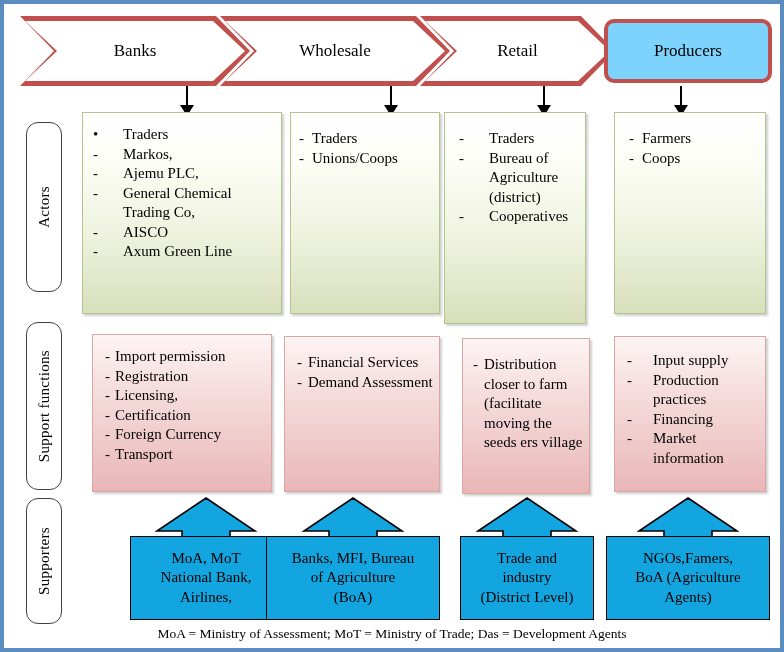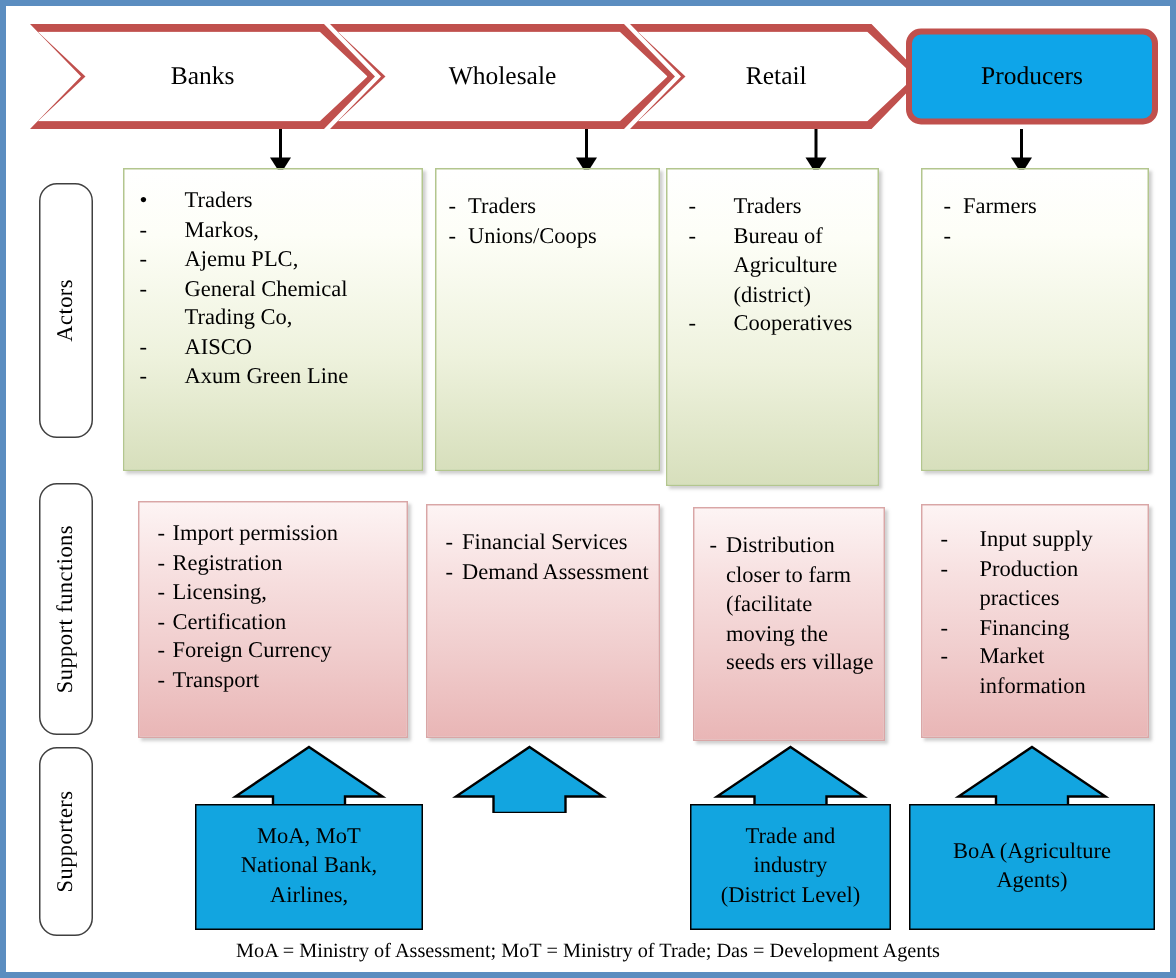--- a/index.html
+++ b/index.html
@@ -30,21 +30,21 @@
   }
   .chev .cv-inner{
     position:absolute;left:5px;top:5px;width:calc(100% - 10px);height:calc(100% - 10px);
     background:#ffffff;
     -webkit-clip-path:polygon(0 0, calc(100% - 32px) 0, 100% 50%, calc(100% - 32px) 100%, 0 100%, 32px 50%);
     clip-path:polygon(0 0, calc(100% - 32px) 0, 100% 50%, calc(100% - 32px) 100%, 0 100%, 32px 50%);
   }
   .chev .cv-label{position:relative;z-index:3;font-size:17px;}
   .rrect{
     position:absolute;top:3px;height:64px;
-    border:4px solid #c0504d;border-radius:10px;background:#0ea5e9;
+    border:4px solid #c0504d;border-radius:10px;background:#7dd3fc;
     display:flex;align-items:center;justify-content:center;
     box-sizing:border-box;
   }
   .rrect .cv-label{font-size:17px;}
 
   
   .darrow{position:absolute;width:14px;}
   .darrow .stem{position:absolute;left:6px;top:0;width:2px;background:#000;}
   .darrow .head{
     position:absolute;left:0;width:0;height:0;
@@ -231,20 +231,21 @@
   </div>
 
   <div class="box green pad-d" style="left:610px;top:108px;width:152px;height:202px;">
     <ul>
       <li>
           <span class="mk">-</span>
           <span class="tx">Farmers</span>
         </li>
       <li>
           <span class="mk">-</span>
+          <span class="tx">Coops</span>
         </li>
     </ul>
   </div>
 
   <div class="box pink pad-e" style="left:88px;top:330px;width:180px;height:158px;">
     <ul>
       <li>
           <span class="mk">-</span>
           <span class="tx">Import permission</span>
         </li>
@@ -324,20 +325,27 @@
         <div>National Bank,</div>
         <div>Airlines,</div>
       </div>
     </div>
   </div>
 
   <div class="supgroup" style="left:262px;top:492px;width:174px;height:124px;">
     <svg class="arrowsvg" width="104" height="46" viewBox="0 0 104 46">
       <polygon points="52,2 101,35 76,35 76,46 28,46 28,35 3,35" fill="#12a5e0" stroke="#000" stroke-width="1.6" stroke-linejoin="miter"></polygon>
     </svg>
+    <div class="bluebox" style="top:40px;height:84px;">
+      <div>
+        <div>Banks, MFI, Bureau</div>
+        <div>of Agriculture</div>
+        <div>(BoA)</div>
+      </div>
+    </div>
   </div>
 
   <div class="supgroup" style="left:456px;top:492px;width:134px;height:111px;">
     <svg class="arrowsvg" width="104" height="46" viewBox="0 0 104 46">
       <polygon points="52,2 101,35 76,35 76,46 28,46 28,35 3,35" fill="#12a5e0" stroke="#000" stroke-width="1.6" stroke-linejoin="miter"></polygon>
     </svg>
     <div class="bluebox" style="top:40px;height:84px;">
       <div>
         <div>Trade and</div>
         <div>industry</div>
@@ -345,20 +353,21 @@
       </div>
     </div>
   </div>
 
   <div class="supgroup" style="left:602px;top:492px;width:164px;height:124px;">
     <svg class="arrowsvg" width="104" height="46" viewBox="0 0 104 46">
       <polygon points="52,2 101,35 76,35 76,46 28,46 28,35 3,35" fill="#12a5e0" stroke="#000" stroke-width="1.6" stroke-linejoin="miter"></polygon>
     </svg>
     <div class="bluebox" style="top:40px;height:84px;">
       <div>
+        <div>NGOs,Famers,</div>
         <div>BoA (Agriculture</div>
         <div>Agents)</div>
       </div>
     </div>
   </div>
 
   <div class="footer">MoA = Ministry of Assessment; MoT = Ministry of Trade; Das = Development Agents</div>
 
 </div>
 

